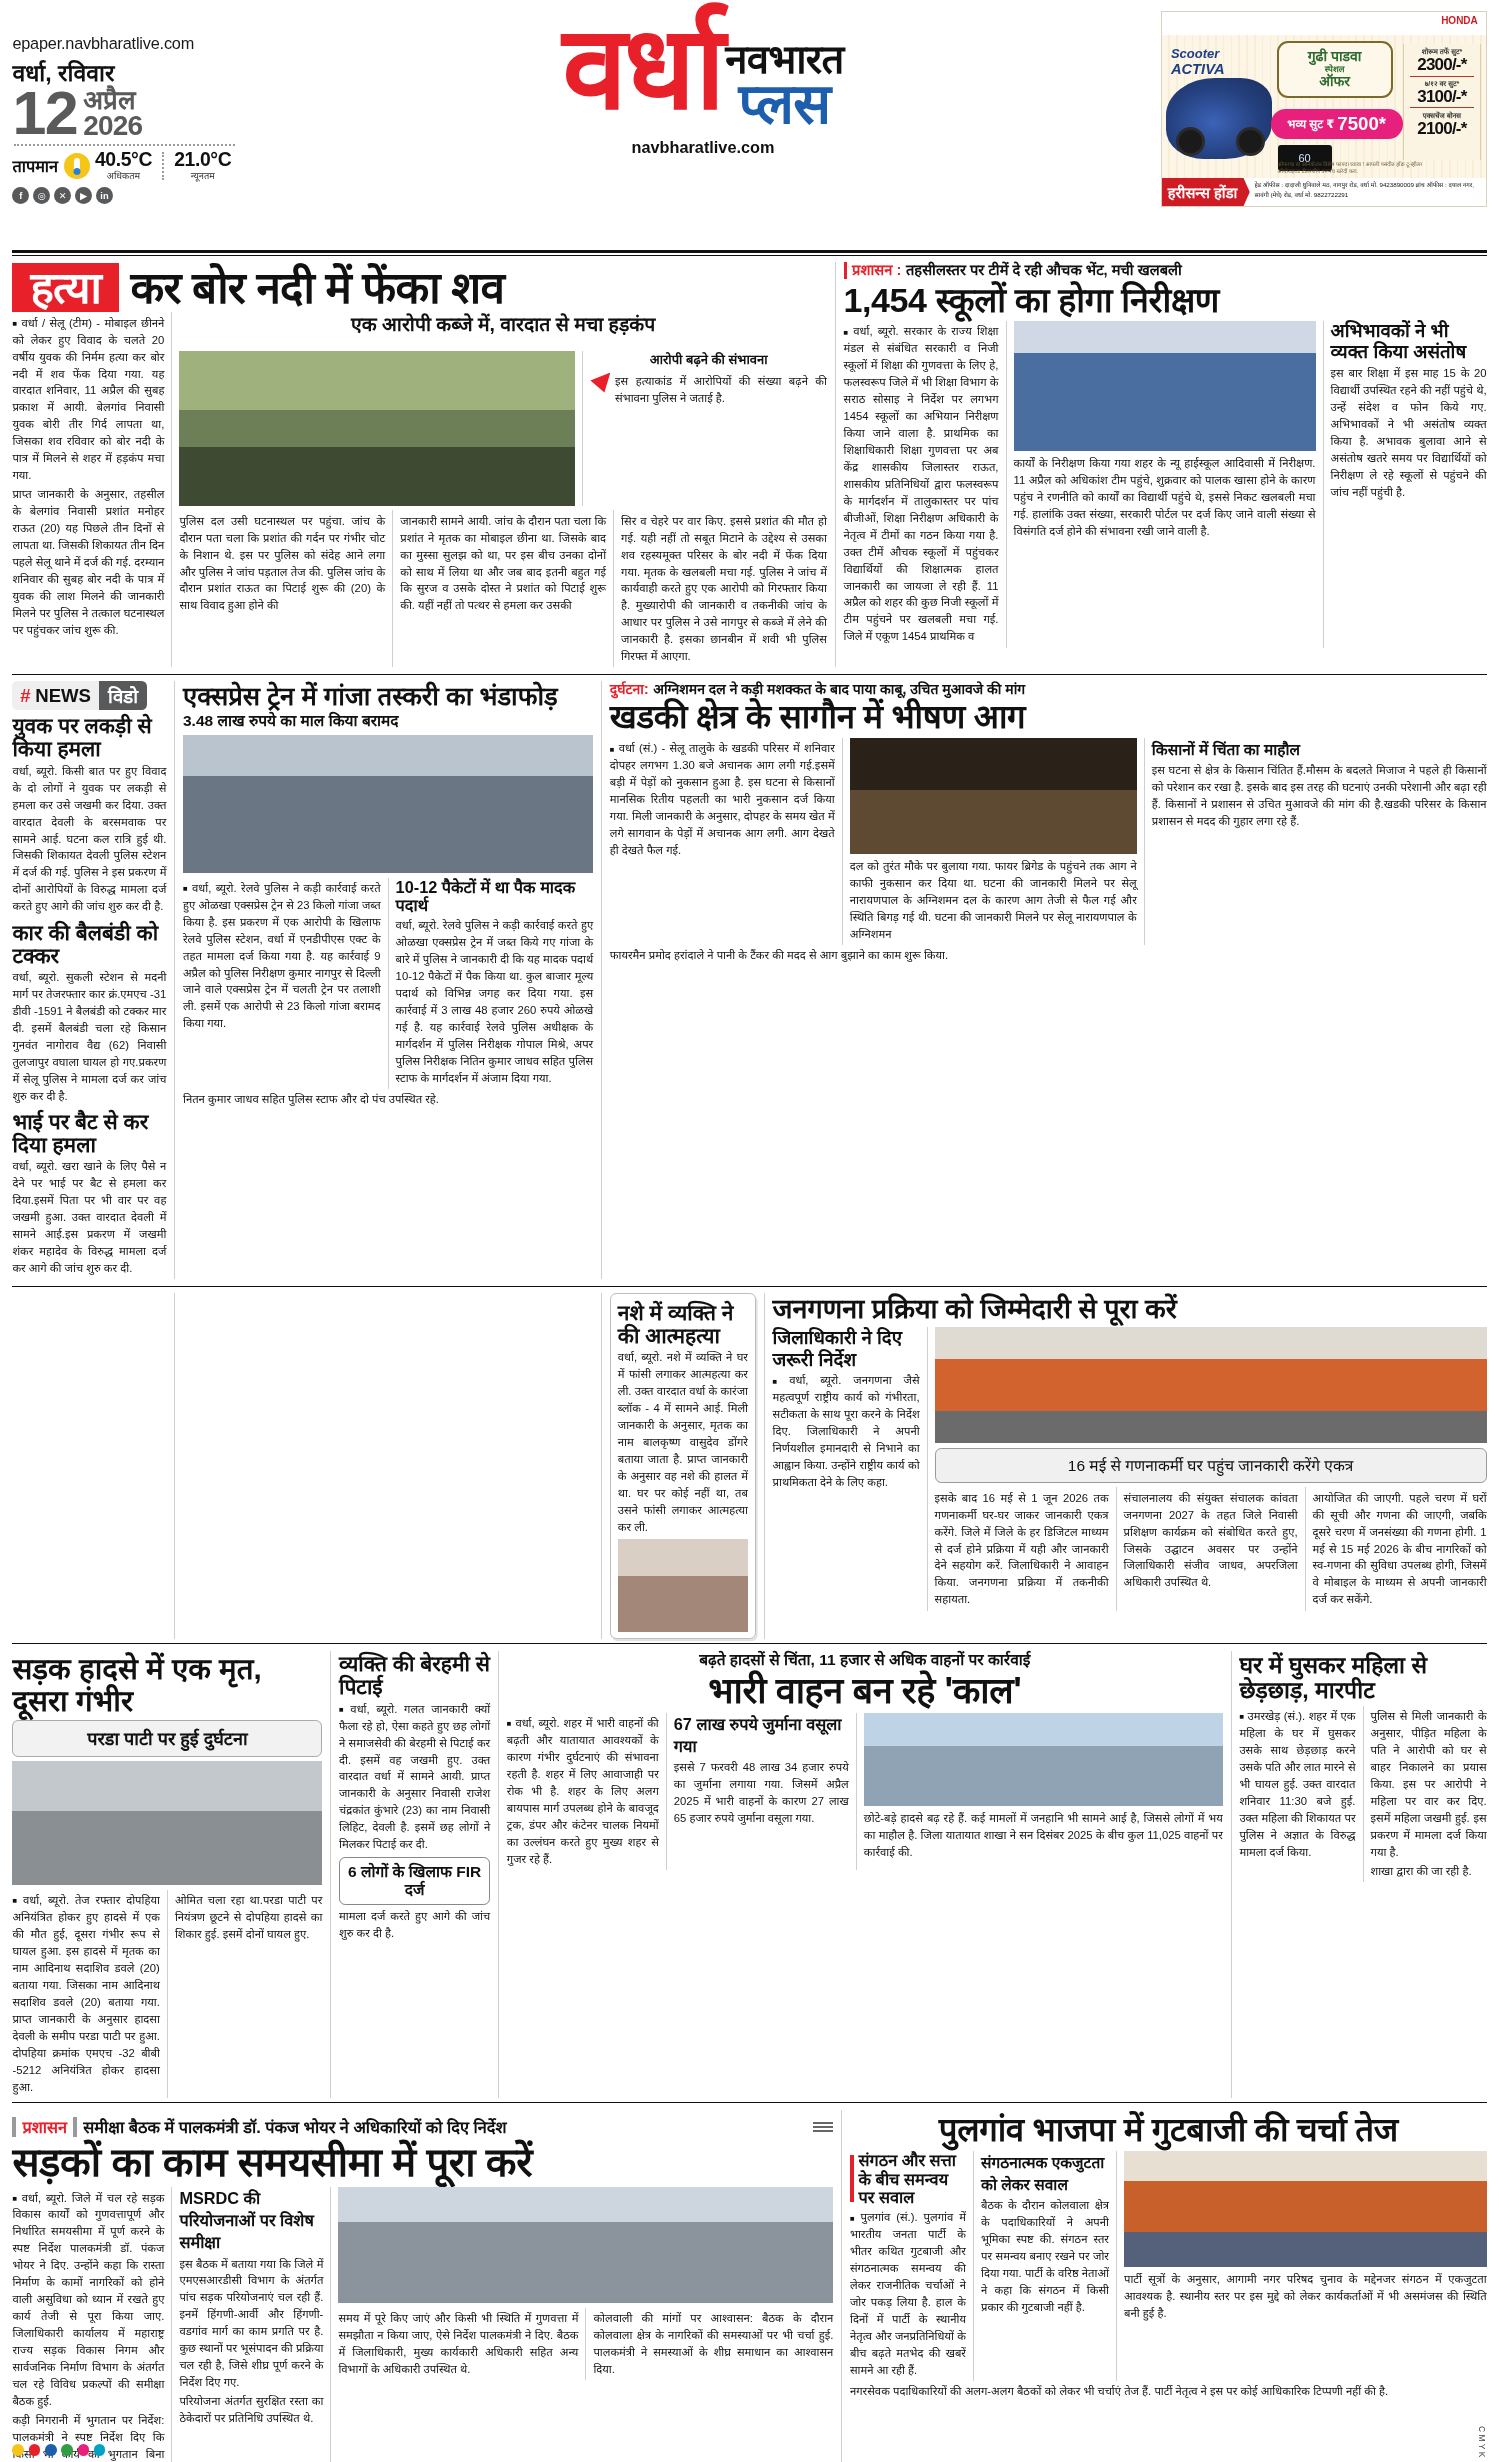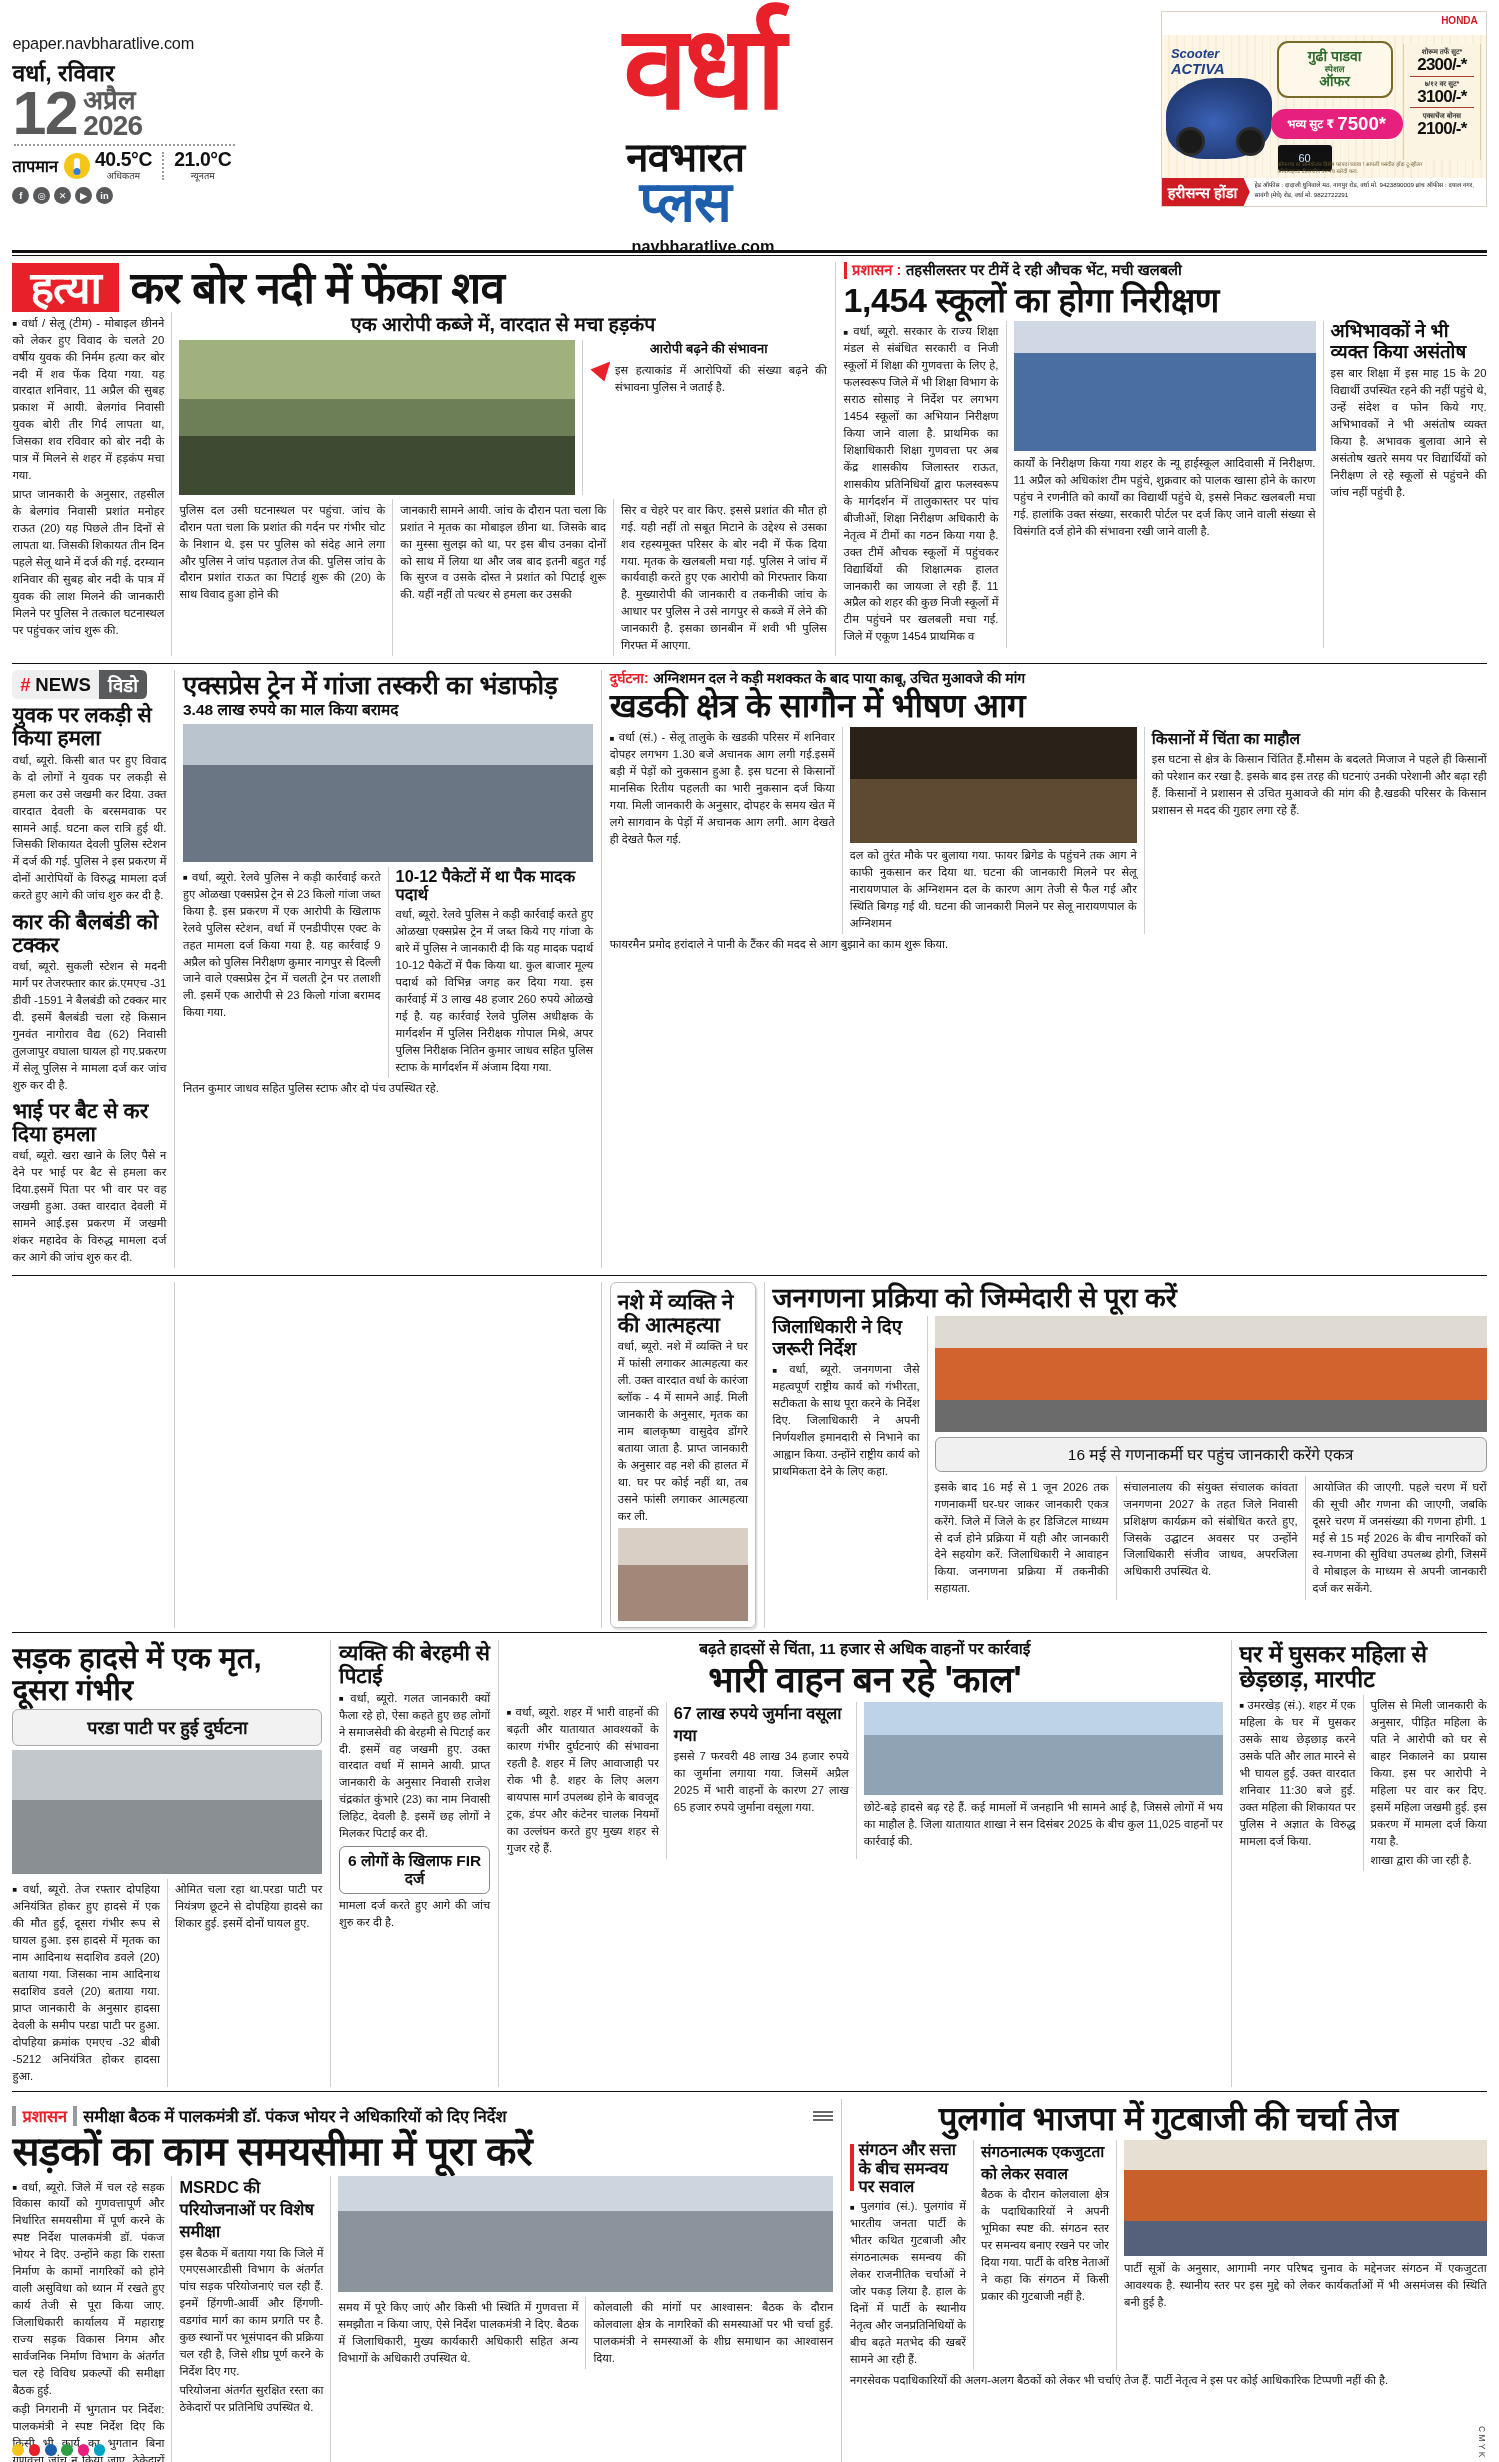--- a/index.html
+++ b/index.html
@@ -32,21 +32,21 @@
      width:7px; height:7px; border-radius:50%; background:#2f7fd0; z-index:2;}
   .temp-block { text-align:center; }
   .temp-val { font-size:19.4px; font-weight:600; color:#111; line-height:1; letter-spacing:-0.4px;}
   .temp-sub { font-size:9.3px; color:#333; }
   .temp-div { width:0; border-left:2.3px dotted #9a9a9a; height:28px; margin:0 4.7px; }
   .social { display:flex; gap:3.9px; margin-top:5.4px; }
   .soc { width:17px; height:17px; border-radius:50%; background:#58595b; color:#fff;
       font-size:9.3px; display:flex; align-items:center; justify-content:center; font-weight:700;}
 
   .mh-center { flex:1; text-align:center; padding-top:7.8px; }
-  .logo-wrap { display:inline-flex; align-items:flex-start; justify-content:center;flex-direction:column; }
+  .logo-wrap { display:inline-flex; align-items:flex-start; justify-content:center; }
   .logo-main { font-family:"Liberation Sans", sans-serif; font-size:116px; font-weight:800; color:#e8202a;
       line-height:.85; letter-spacing:-3.1px; }
   .logo-side { display:flex; flex-direction:column; justify-content:center; margin-left:3.1px; padding-top:22px;}
   .logo-nb { font-size:40px; font-weight:800; color:#111; line-height:.92; letter-spacing:-0.8px;}
   .logo-plus { font-size:56px; font-weight:800; color:#1d5fad; line-height:.92; letter-spacing:-0.8px;}
   .site-url { font-size:16.3px; font-weight:700; color:#111; margin-top:9.3px; }
 
   .mh-right { width:326px; }
   .ad-honda { width:326px; height:196px; border:0.8px solid #d9d2c0; background:#fdf6e6; position:relative; overflow:hidden;}
   .ad-top { height:23px; background:#fff; position:relative; }
@@ -241,21 +241,21 @@
         <span class="hl">हत्या</span>
         <span>कर बोर नदी में फेंका शव</span>
       </h1>
       <div class="cols" style="gap:7px">
         <div style="width:152px">
           <p class="body dateline">वर्धा / सेलू (टीम) - मोबाइल छीनने को लेकर हुए विवाद के चलते 20 वर्षीय युवक की निर्मम हत्या कर बोर नदी में शव फेंक दिया गया. यह वारदात शनिवार, 11 अप्रैल की सुबह प्रकाश में आयी. बेलगांव निवासी युवक बोरी तीर गिर्द लापता था, जिसका शव रविवार को बोर नदी के पात्र में मिलने से शहर में हड़कंप मचा गया.</p>
           <p class="body">प्राप्त जानकारी के अनुसार, तहसील के बेलगांव निवासी प्रशांत मनोहर राऊत (20) यह पिछले तीन दिनों से लापता था. जिसकी शिकायत तीन दिन पहले सेलू थाने में दर्ज की गई. दरम्यान शनिवार की सुबह बोर नदी के पात्र में युवक की लाश मिलने की जानकारी मिलने पर पुलिस ने तत्काल घटनास्थल पर पहुंचकर जांच शुरू की.</p>
         </div>
         <div class="vline" style="flex:1; padding-left:7px">
           <div class="sub" style="text-align:center">एक आरोपी कब्जे में, वारदात से मचा हड़कंप</div>
-          <div class="cols" style="gap:7px; margin-top:4px">
+          <div class="cols" style="gap:7px; margin-top:15px">
             <div style="width:396px">
               <div class="ph river" style="height:155px"></div>
             </div>
             <div class="vline" style="flex:1; padding-left:7px">
               <div class="subsm" style="text-align:center">आरोपी बढ़ने की संभावना</div>
               <div style="display:flex;gap:4.7px;margin-top:4.7px">
                 <div style="width:20px;height:20px;flex:0 0 auto;background:#e8202a;clip-path:polygon(0 40%,100% 0,70% 100%)"></div>
                 <p class="body" style="margin:0">इस हत्याकांड में आरोपियों की संख्या बढ़ने की संभावना पुलिस ने जताई है.</p>
               </div>
             </div>

